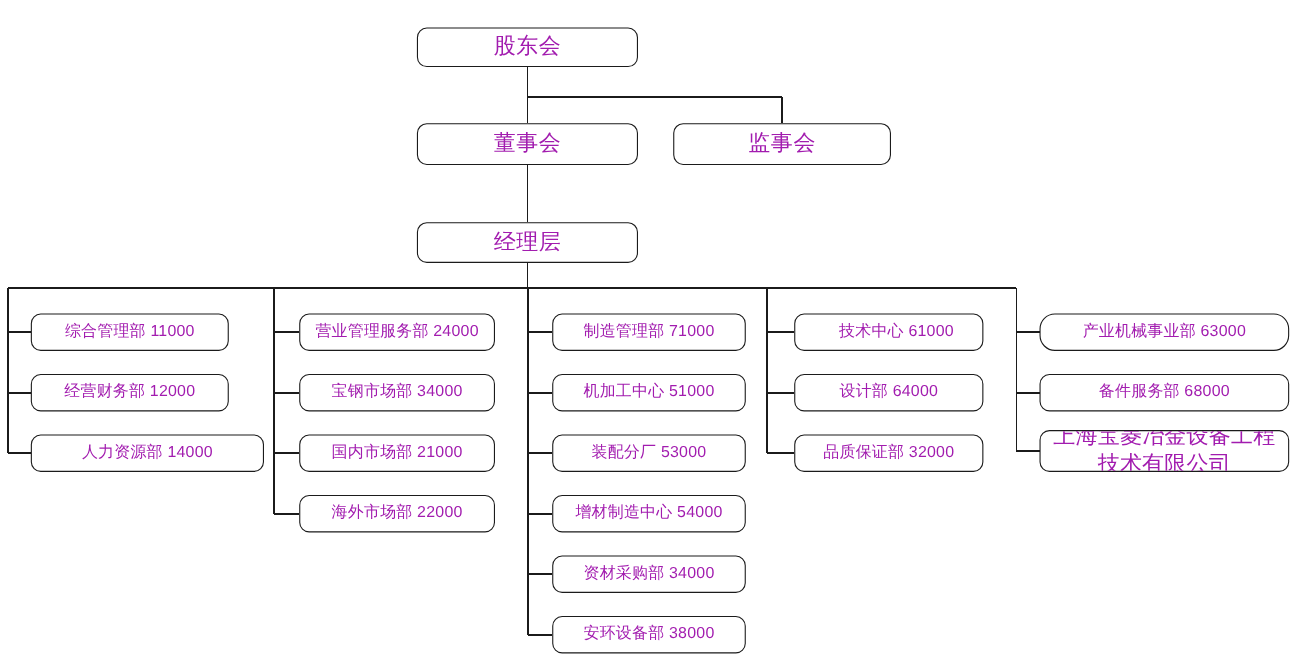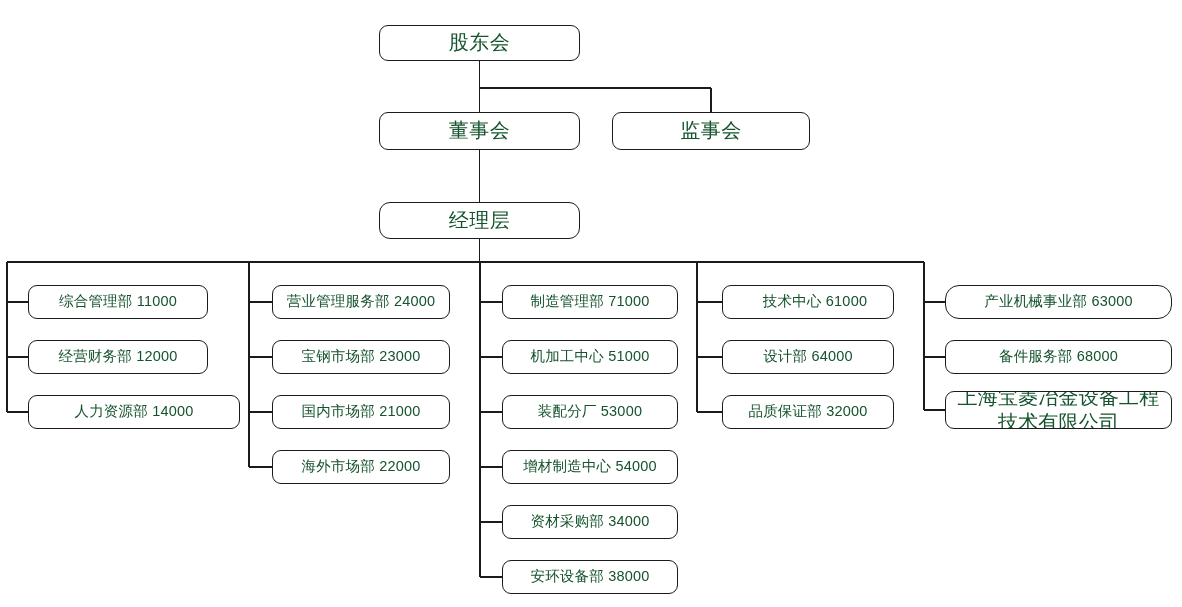--- a/index.html
+++ b/index.html
@@ -29,21 +29,21 @@
   .node {
     position: absolute;
     box-sizing: border-box;
     border: 1.6px solid #1b1b1b;
     border-radius: 9px;
     background: #ffffff;
     display: flex;
     align-items: center;
     justify-content: center;
     text-align: center;
-    color: #14532d;
+    color: #a21caf;
     line-height: 1.18;
     padding: 2px 6px;
     overflow: hidden;
     white-space: nowrap;
   }
   .node.top-node {
     font-size: 20px;
     letter-spacing: 0.5px;
   }
   .node.leaf-node {
@@ -89,26 +89,26 @@
       <line x1="697" y1="412" x2="722" y2="412" stroke="#1b1b1b" stroke-width="1.6" shape-rendering="crispEdges"></line>
       <line x1="924" y1="262" x2="924" y2="410" stroke="#1b1b1b" stroke-width="1.6" shape-rendering="crispEdges"></line>
       <line x1="924" y1="302" x2="945" y2="302" stroke="#1b1b1b" stroke-width="1.6" shape-rendering="crispEdges"></line>
       <line x1="924" y1="357" x2="945" y2="357" stroke="#1b1b1b" stroke-width="1.6" shape-rendering="crispEdges"></line>
       <line x1="924" y1="410" x2="945" y2="410" stroke="#1b1b1b" stroke-width="1.6" shape-rendering="crispEdges"></line>
     </svg>
   <div id="node-layer">
       <div class="node top-node" style="left: 379px; top: 25px; width: 201px; height: 36px;">股东会</div>
       <div class="node top-node" style="left: 379px; top: 112px; width: 201px; height: 38px;">董事会</div>
       <div class="node top-node" style="left: 612px; top: 112px; width: 198px; height: 38px;">监事会</div>
-      <div class="node top-node" style="left: 379px; top: 202px; width: 201px; height: 37px; border-radius: 11px;">经理层</div>
+      <div class="node top-node" style="left: 379px; top: 202px; width: 201px; height: 37px;">经理层</div>
       <div class="node leaf-node" style="left: 28px; top: 285px; width: 180px; height: 34px;">综合管理部 11000</div>
       <div class="node leaf-node" style="left: 28px; top: 340px; width: 180px; height: 34px;">经营财务部 12000</div>
       <div class="node leaf-node" style="left: 28px; top: 395px; width: 212px; height: 34px;">人力资源部 14000</div>
       <div class="node leaf-node" style="left: 272px; top: 285px; width: 178px; height: 34px;">营业管理服务部 24000</div>
-      <div class="node leaf-node" style="left: 272px; top: 340px; width: 178px; height: 34px;">宝钢市场部 23000</div>
+      <div class="node leaf-node" style="left: 272px; top: 340px; width: 178px; height: 34px;">宝钢市场部 34000</div>
       <div class="node leaf-node" style="left: 272px; top: 395px; width: 178px; height: 34px;">国内市场部 21000</div>
       <div class="node leaf-node" style="left: 272px; top: 450px; width: 178px; height: 34px;">海外市场部 22000</div>
       <div class="node leaf-node" style="left: 502px; top: 285px; width: 176px; height: 34px;">制造管理部 71000</div>
       <div class="node leaf-node" style="left: 502px; top: 340px; width: 176px; height: 34px;">机加工中心 51000</div>
       <div class="node leaf-node" style="left: 502px; top: 395px; width: 176px; height: 34px;">装配分厂 53000</div>
       <div class="node leaf-node" style="left: 502px; top: 450px; width: 176px; height: 34px;">增材制造中心 54000</div>
       <div class="node leaf-node" style="left: 502px; top: 505px; width: 176px; height: 34px;">资材采购部 34000</div>
       <div class="node leaf-node" style="left: 502px; top: 560px; width: 176px; height: 34px;">安环设备部 38000</div>
       <div class="node leaf-node" style="left: 722px; top: 285px; width: 172px; height: 34px; padding-left: 20px;">技术中心 61000</div>
       <div class="node leaf-node" style="left: 722px; top: 340px; width: 172px; height: 34px;">设计部 64000</div>

